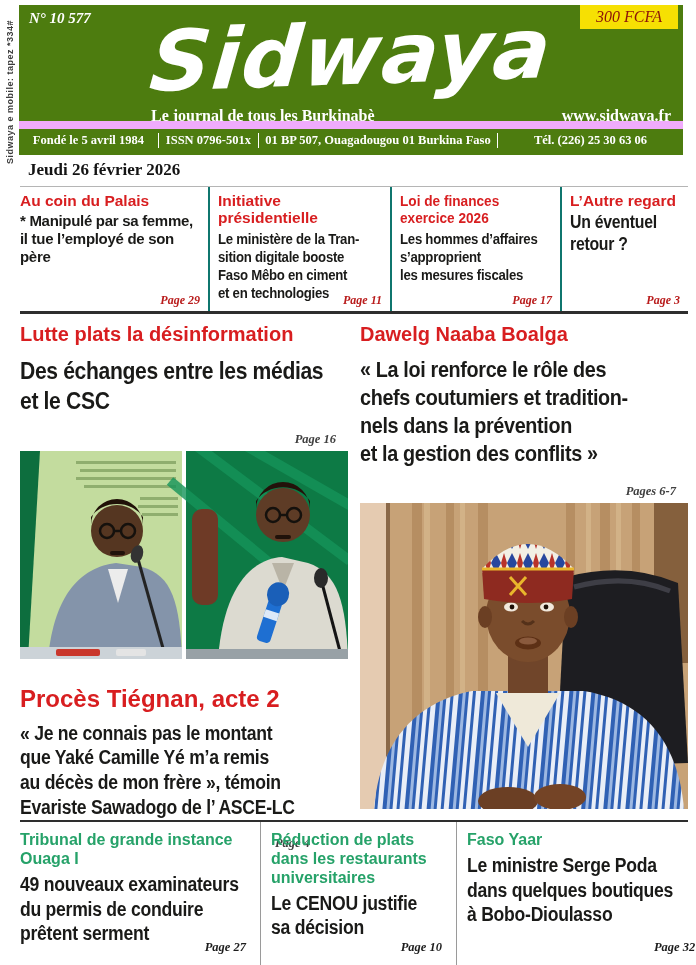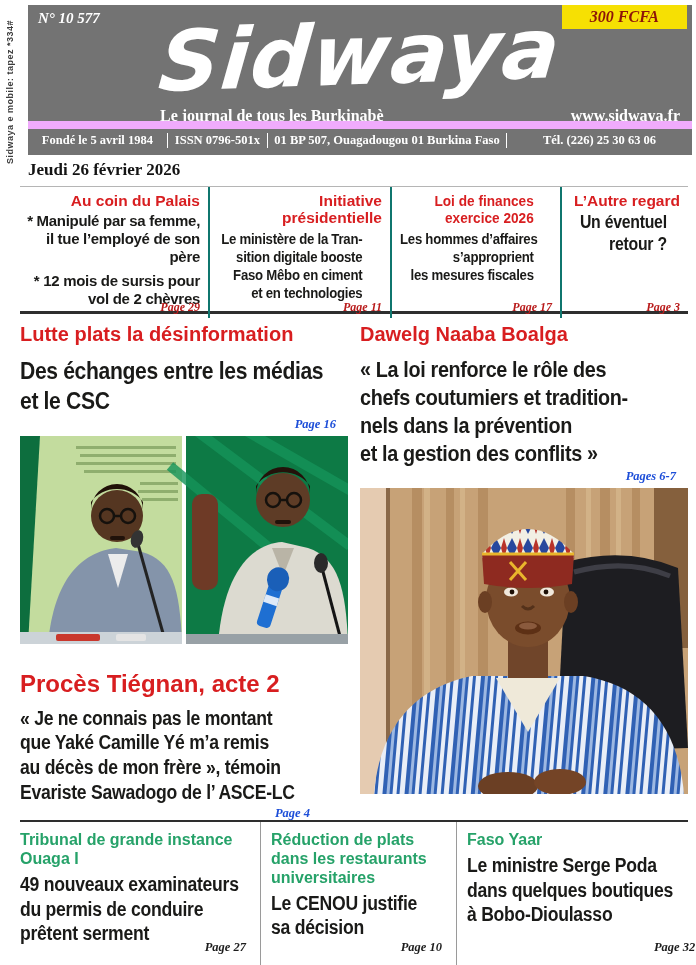--- a/index.html
+++ b/index.html
@@ -5,46 +5,46 @@
   html,body{margin:0;padding:0;background:#ffffff;}
   .page{position:relative;width:696px;height:965px;background:#fff;overflow:hidden;
         font-family:"Liberation Sans",sans-serif;color:#1a1a18;}
 
   
   .mobile-strip{position:absolute;left:5px;top:14px;height:150px;
     writing-mode:vertical-rl;transform:rotate(180deg);
     font-size:9px;font-weight:bold;color:#3c3c3c;letter-spacing:.5px;}
 
   
-  .banner{position:absolute;left:28px;top:5px;width:664px;height:150px;background:#737373;color:#fff;}
+  .banner{position:absolute;left:19px;top:5px;width:664px;height:150px;background:#4d7c0f;color:#fff;}
   .issue{position:absolute;top:5px;left:10px;font-family:"Liberation Serif",serif;
     font-style:italic;font-weight:bold;font-size:15px;}
   .price-badge{position:absolute;top:0;right:5px;background:#f6e003;color:#8d1408;
-    font-family:"Liberation Serif",serif;font-style:italic;font-weight:bold;font-size:16px;
-    padding:3px 28px;margin-left:40px;}
+    font-family:"Liberation Serif",serif;font-style:italic;font-weight:normal;font-size:16px;
+    padding:3px 16px;margin-left:40px;}
   .logo{position:absolute;top:6px;left:0;right:0;text-align:center;
     font-family:"DejaVu Sans",sans-serif;font-weight:bold;font-style:italic;
     font-size:84px;line-height:1.05;transform:skewX(-7deg) rotate(-2deg);letter-spacing:1px;}
   .tagline{position:absolute;bottom:30px;left:132px;font-family:"Liberation Serif",serif;
     font-weight:bold;font-size:16px;}
   .website{position:absolute;bottom:30px;right:12px;font-family:"Liberation Serif",serif;
     font-weight:bold;font-size:16px;}
   .infobar{position:absolute;bottom:4px;left:0;right:0;height:22px;border-top:8px solid #f0abfc;
     display:flex;align-items:center;font-family:"Liberation Serif",serif;font-weight:bold;font-size:12.5px;}
   .infobar>div{text-align:center;white-space:nowrap;overflow:visible;}
   .seg1{width:21%;}.seg2{width:15%;border-left:1px solid #fff;}
   .seg3{width:36%;border-left:1px solid #fff;}.seg4{width:28%;border-left:1px solid #fff;}
 
   .date-line{position:absolute;top:160px;left:28px;font-family:"Liberation Serif",serif;
     font-weight:bold;font-size:17px;color:#141414;}
 
   
   .top-row{position:absolute;top:186px;left:20px;width:668px;height:124px;
     border-top:1px solid #b5b5b5;border-bottom:3px solid #2e2e2e;
-    display:grid;grid-template-columns:188px 182px 170px 1fr;text-align:right;}
+    display:grid;grid-template-columns:188px 182px 170px 1fr;}
   .top-col{position:relative;padding:5px 8px 3px 8px;border-left:2px solid #0f766e;}
   .top-col:first-child{border-left:none;padding-left:0;}
   .kicker-red{color:#d81e20;font-weight:bold;font-size:15.5px;line-height:1.12;margin-bottom:3px;}
   .top-headline{font-weight:bold;font-size:15px;line-height:1.2;color:#1a1a18;letter-spacing:-.3px;}
   .top-item{font-weight:bold;font-size:15px;line-height:1.18;letter-spacing:-.3px;margin-bottom:7px;}
   .cond{transform:scaleX(.88);transform-origin:left top;}
   .cond .hl-line{white-space:nowrap;}
   .hl-line{font-weight:bold;}
   .page-ref{position:absolute;bottom:3px;right:8px;font-family:"Liberation Serif",serif;
     font-style:italic;font-weight:bold;font-size:12px;color:#b91c1c;}
@@ -52,21 +52,21 @@
 
   
   .mid{position:absolute;top:315px;left:20px;width:668px;display:grid;
     grid-template-columns:328px 328px;column-gap:12px;}
   .kicker-xl{color:#d81e20;font-weight:bold;font-size:20px;margin:8px 0 10px 0;}
   .kicker-lg{color:#d81e20;font-weight:bold;font-size:24px;margin:26px 0 8px 0;}
   .headline-xl{font-size:24px;line-height:1.24;letter-spacing:-.4px;}
   .headline-lg{font-size:22.5px;line-height:1.24;letter-spacing:-.4px;}
   .headline-md{font-size:20px;line-height:1.24;letter-spacing:-.3px;}
   .page-mid{font-family:"Liberation Serif",serif;font-style:italic;font-weight:bold;
-    font-size:12.5px;text-align:right;margin:1px 12px 4px 0;color:#1d4ed8;}
+    font-size:12.5px;text-align:right;margin:16px 12px 4px 0;color:#404040;}
   .page-mid.inset{margin-right:38px;}
   .photo{display:block;width:328px;}
 
   
   .bottom-row{position:absolute;top:820px;left:20px;width:668px;height:145px;
     border-top:2px solid #2e2e2e;display:grid;grid-template-columns:240px 196px 1fr;}
   .bot-col{position:relative;padding:9px 8px 4px 10px;border-left:1px solid #9a9a9a;}
   .bot-col:first-child{border-left:none;padding-left:0;}
   .kicker-green{color:#26a269;font-weight:bold;font-size:16px;line-height:1.18;margin-bottom:3px;}
   .bot-headline{font-size:20px;line-height:1.24;letter-spacing:-.3px;}
@@ -93,21 +93,20 @@
       <div class="seg4">Tél. (226) 25 30 63 06</div>
     </div>
   </div>
 
   <div class="date-line">Jeudi 26 février 2026</div>
 
   <div class="top-row">
     <div class="top-col">
       <div class="kicker-red">Au coin du Palais</div>
       <div class="top-item">* Manipulé par sa femme, il tue l’employé de son père</div>
-      <div class="top-item">* 12 mois de sursis pour vol de 2 chèvres</div>
       <div class="page-ref">Page 29</div>
     </div>
     <div class="top-col">
       <div class="kicker-red">Initiative présidentielle</div>
       <div class="top-headline cond">
         <div class="hl-line">Le ministère de la Tran-</div>
         <div class="hl-line">sition digitale booste</div>
         <div class="hl-line">Faso Mêbo en ciment</div>
         <div class="hl-line">et en technologies</div>
       </div>

